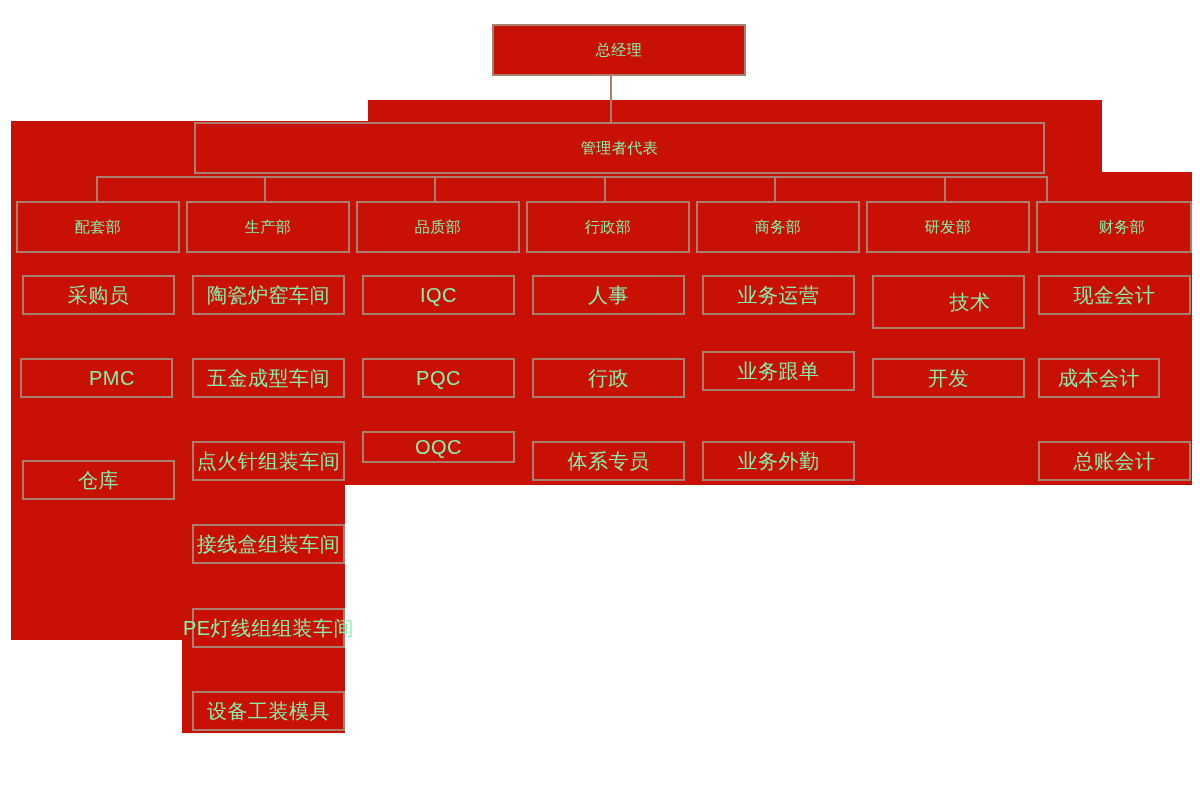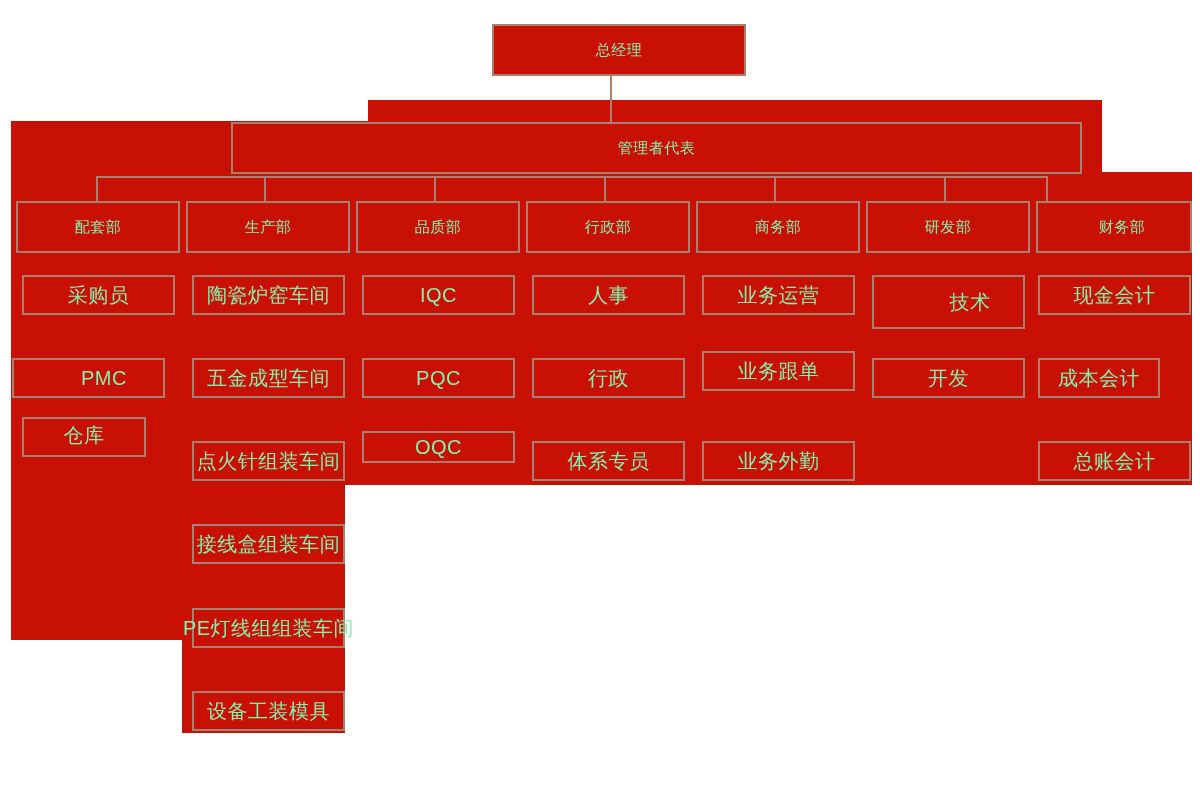--- a/index.html
+++ b/index.html
@@ -74,33 +74,33 @@
   <div class="conn conn-v" style="left:96px;  top:176px; height:25px;"></div>
   <div class="conn conn-v" style="left:264px; top:176px; height:25px;"></div>
   <div class="conn conn-v" style="left:434px; top:176px; height:25px;"></div>
   <div class="conn conn-v" style="left:604px; top:176px; height:25px;"></div>
   <div class="conn conn-v" style="left:774px; top:176px; height:25px;"></div>
   <div class="conn conn-v" style="left:944px; top:176px; height:25px;"></div>
   <div class="conn conn-v" style="left:1046px; top:176px; height:25px;"></div>
 
   <div class="node root" style="left:492px; top:24px; width:254px; height:52px;">总经理</div>
 
-  <div class="node level2" style="left:194px; top:122px; width:851px; height:52px;margin-left:37px;">管理者代表</div>
+  <div class="node level2" style="left:194px; top:122px; width:851px; height:52px;">管理者代表</div>
 
   <div class="node dept" style="left:16px;   top:201px; width:164px; height:52px;">配套部</div>
   <div class="node dept" style="left:186px;  top:201px; width:164px; height:52px;">生产部</div>
   <div class="node dept" style="left:356px;  top:201px; width:164px; height:52px;">品质部</div>
   <div class="node dept" style="left:526px;  top:201px; width:164px; height:52px;">行政部</div>
   <div class="node dept" style="left:696px;  top:201px; width:164px; height:52px;">商务部</div>
   <div class="node dept" style="left:866px;  top:201px; width:164px; height:52px;">研发部</div>
   <div class="node dept" style="left:1036px; top:201px; width:156px; height:52px;padding-left:16px;">财务部</div>
 
   <div class="node sub" style="left:22px; top:275px; width:153px; height:40px;">采购员</div>
-  <div class="node sub" style="left:12px; top:358px; width:153px; height:40px;padding-left:31px;">PMC</div>
-  <div class="node sub" style="left:22px; top:417px; width:124px; height:40px;font-family:Liberation Mono, monospace;">仓库</div>
+  <div class="node sub" style="left:20px; top:358px; width:153px; height:40px;padding-left:31px;">PMC</div>
+  <div class="node sub" style="left:22px; top:460px; width:153px; height:40px;">仓库</div>
 
   <div class="node sub" style="left:192px; top:275px; width:153px; height:40px;">陶瓷炉窑车间</div>
   <div class="node sub" style="left:192px; top:358px; width:153px; height:40px;">五金成型车间</div>
   <div class="node sub" style="left:192px; top:441px; width:153px; height:40px;">点火针组装车间</div>
   <div class="node sub" style="left:192px; top:524px; width:153px; height:40px;">接线盒组装车间</div>
   <div class="node sub" style="left:192px; top:608px; width:153px; height:40px;">PE灯线组组装车间</div>
   <div class="node sub" style="left:192px; top:691px; width:153px; height:40px;">设备工装模具</div>
 
   <div class="node sub" style="left:362px; top:275px; width:153px; height:40px;">IQC</div>
   <div class="node sub" style="left:362px; top:358px; width:153px; height:40px;">PQC</div>

